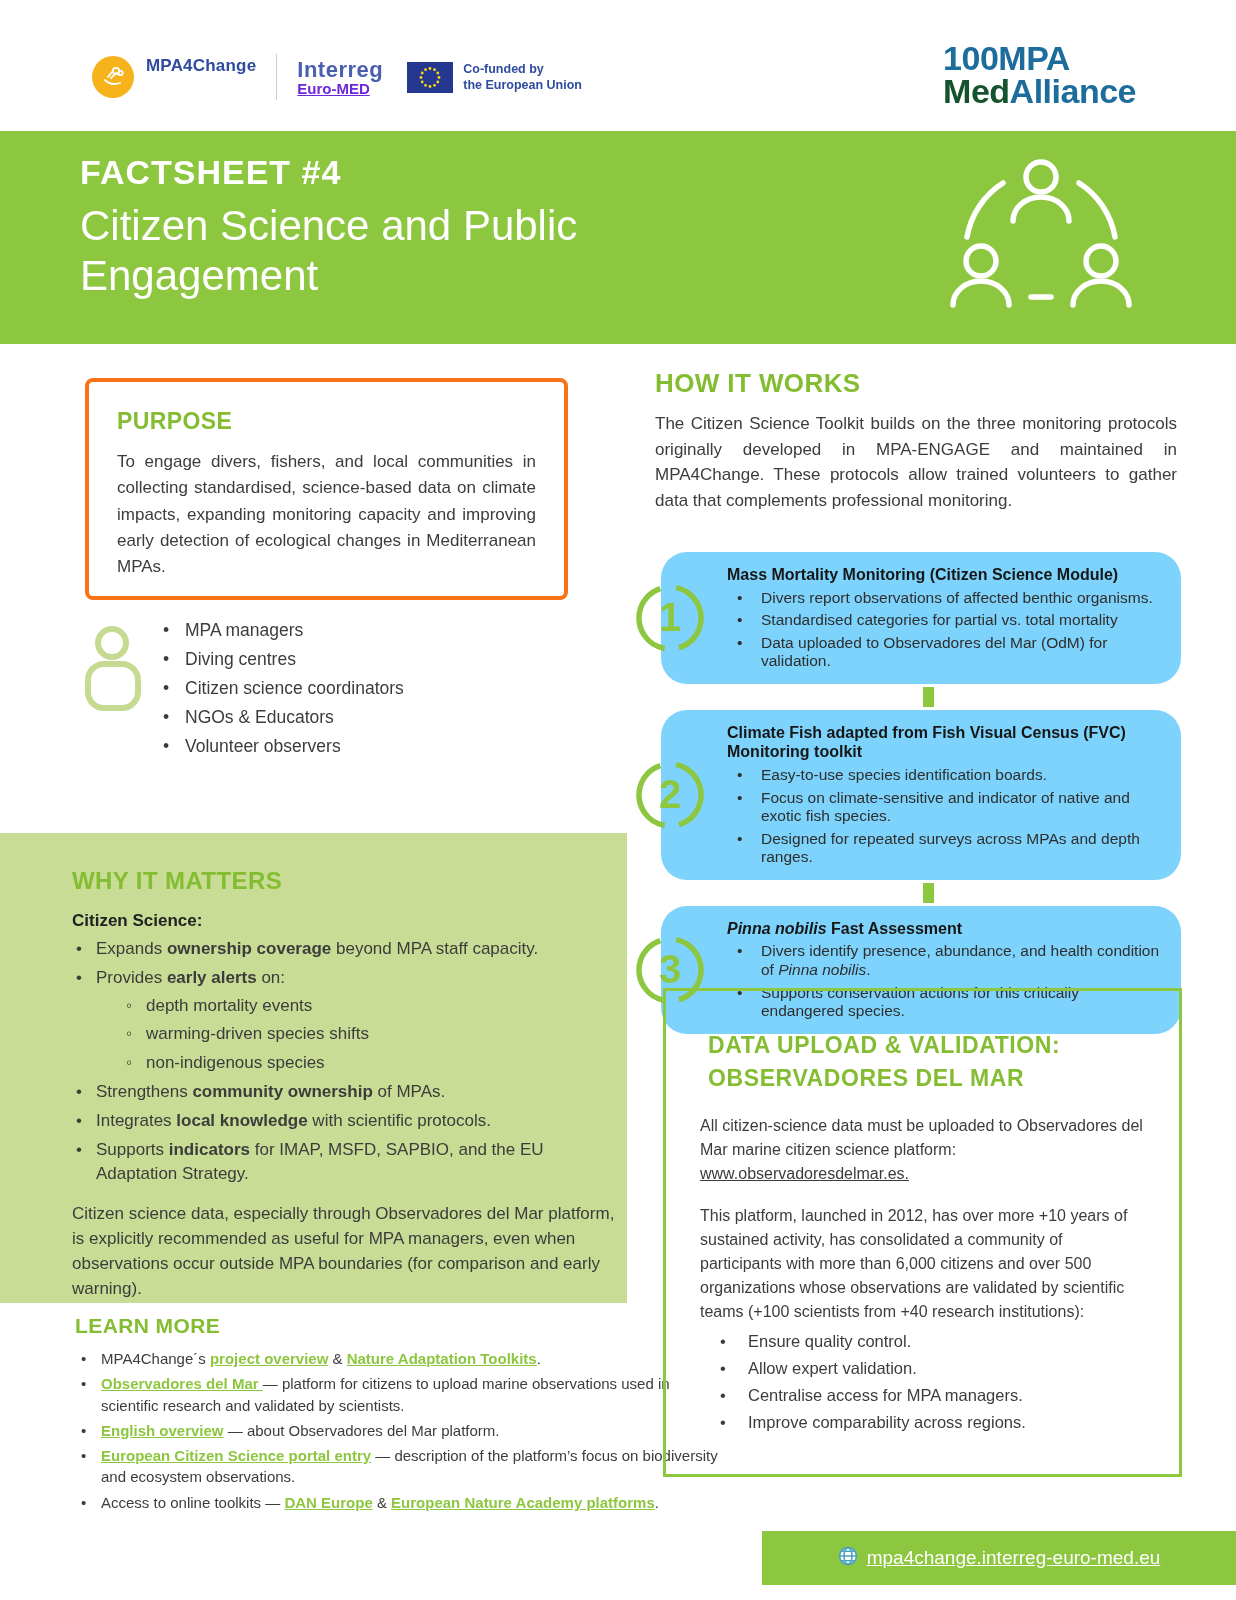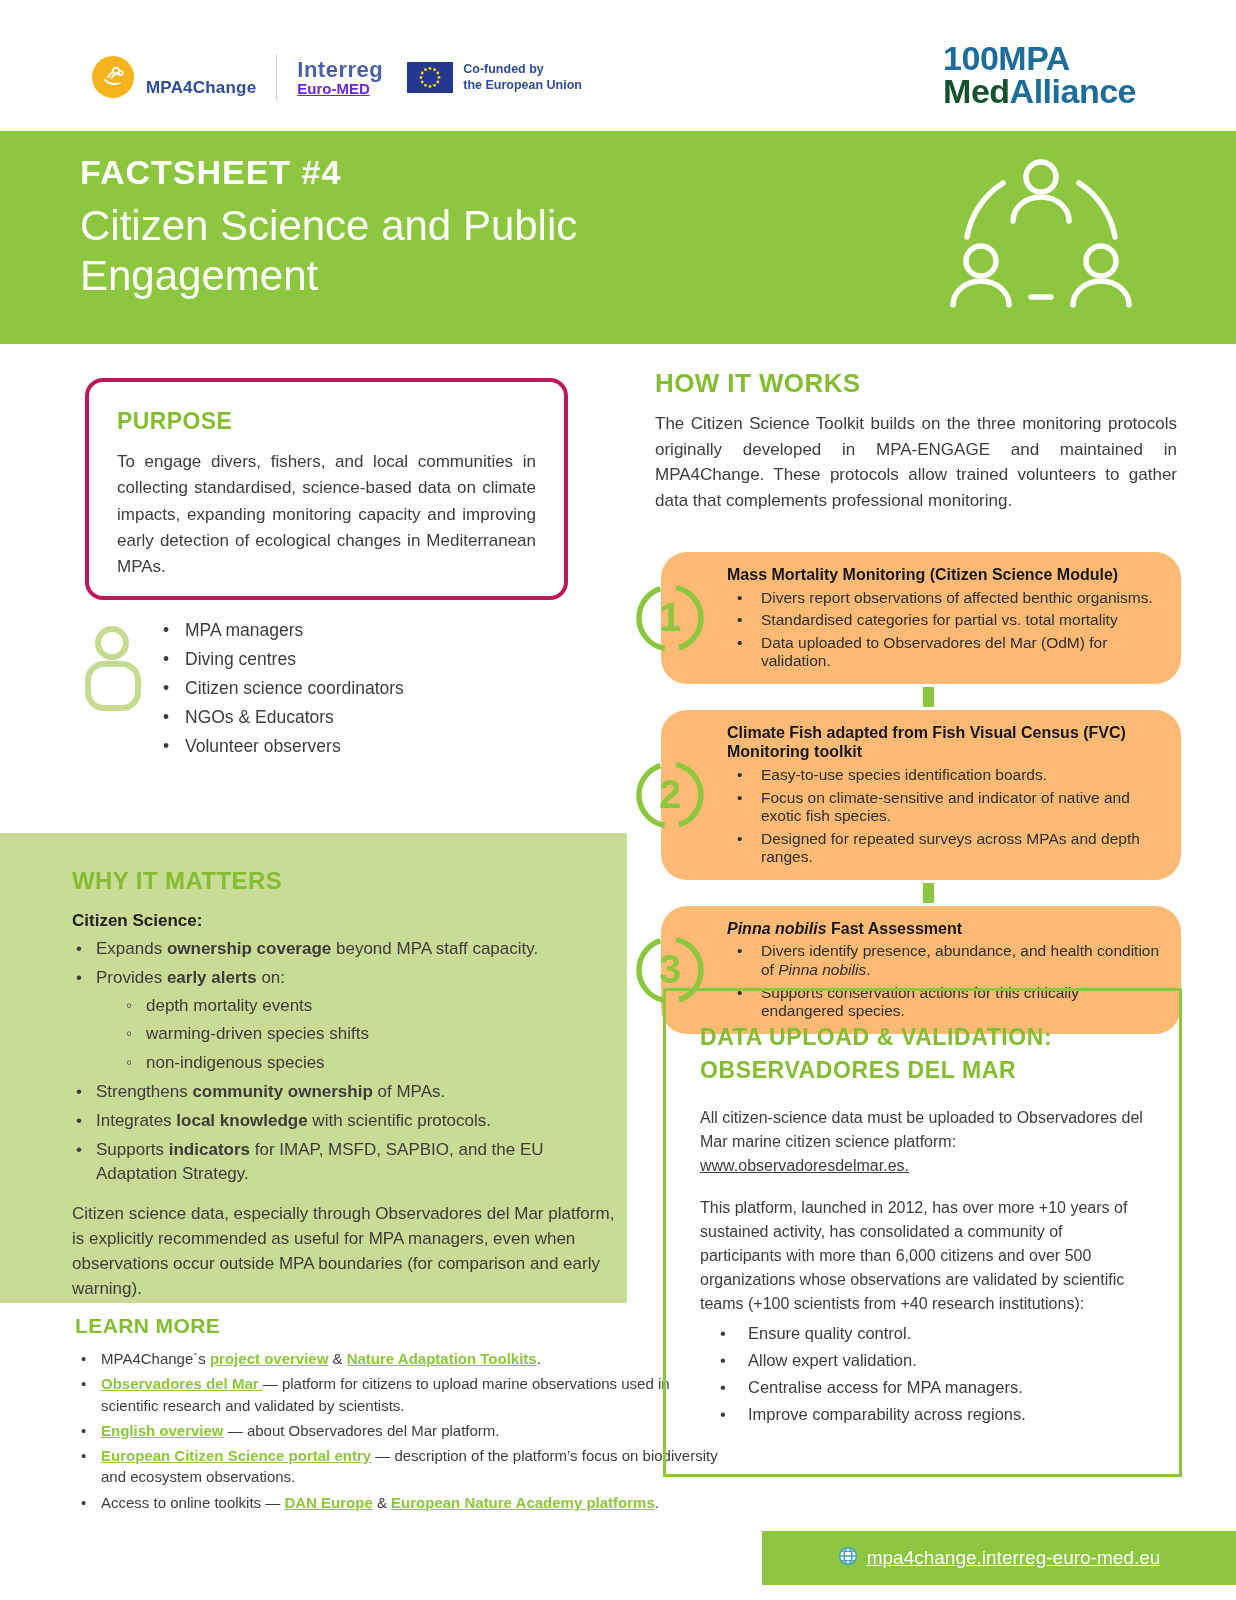--- a/index.html
+++ b/index.html
@@ -2,21 +2,21 @@
 <html><head>
 <meta charset="utf-8">
 <style>
   html,body{margin:0;padding:0;background:#ffffff;}
   .page{position:relative;width:1236px;height:1600px;background:#ffffff;overflow:hidden;
         font-family:"Liberation Sans",sans-serif;color:#3c3c3b;}
 
   
   .topbar{position:absolute;top:0;left:0;right:0;height:131px;background:#fff;}
   .logo-left{position:absolute;left:92px;top:54px;display:flex;align-items:center;gap:20px;}
-  .m4c{display:flex;align-items:flex-end;gap:12px;}
+  .m4c{display:flex;align-items:flex-start;gap:12px;}
   .m4c-circle{width:42px;height:42px;border-radius:50%;background:#f6b31c;
               display:flex;align-items:center;justify-content:center;flex:0 0 auto;}
   .m4c-label{color:#2e4b9f;font-weight:700;font-size:17px;letter-spacing:.2px;}
   .logo-divider{width:1px;height:46px;background:#c7cde2;}
   .interreg{line-height:1.05;}
   .interreg-top{color:#4a5fae;font-weight:700;font-size:22px;letter-spacing:.5px;}
   .interreg-bottom{color:#6d28d9;font-weight:700;font-size:15px;text-decoration:underline;}
   .eu{display:flex;align-items:center;gap:10px;margin-left:4px;}
   .eu-text{color:#2e4b9f;font-weight:700;font-size:12.5px;line-height:1.3;}
   .alliance{position:absolute;right:100px;top:42px;line-height:.98;font-weight:800;
@@ -34,21 +34,21 @@
   
   .green-heading{color:#84bd31;font-weight:800;letter-spacing:.4px;}
   a{cursor:pointer;}
   .green-link, .lm a, .step a{color:#8dc63f;font-weight:700;text-decoration:underline;}
   .dark-link{color:#3c3c3b;font-weight:400;text-decoration:underline;}
   ul.b{list-style:none;margin:0;padding:0;}
   ul.b>li{position:relative;}
 
   
   .purpose-box{position:absolute;left:85px;top:378px;width:483px;height:222px;box-sizing:border-box;
-               border:4px solid #be185d;border-radius:18px;padding:26px 28px 20px;}
+               border:4px solid #f97316;border-radius:8px;padding:26px 28px 20px;}
   .purpose-box h2{margin:0 0 14px;font-size:23px;}
   .purpose-body{font-size:17px;line-height:1.55;text-align:justify;}
 
   
   .target{position:absolute;left:85px;top:620px;width:530px;}
   .target-icon{position:absolute;left:0;top:6px;}
   .target h2{margin:0 0 18px 66px;font-size:24px;}
   .target ul{margin-left:76px;}
   .target li{padding-left:24px;font-size:17.5px;margin-bottom:8px;}
   .target li::before{content:"•";position:absolute;left:2px;color:#3c3c3b;}
@@ -72,35 +72,35 @@
   .lm li::before{content:"•";position:absolute;left:6px;}
 
   
   .how{position:absolute;left:655px;top:368px;width:522px;}
   .how h2{margin:0 0 12px;font-size:26px;}
   .how-body{font-size:17px;line-height:1.5;text-align:justify;}
 
   
   .steps{position:absolute;left:635px;top:552px;width:546px;}
   .step{position:relative;}
-  .step-box{margin-left:26px;background:#fdba74;border-radius:26px;box-sizing:border-box;
+  .step-box{margin-left:26px;background:#7dd3fc;border-radius:26px;box-sizing:border-box;
             padding:13px 18px 13px 66px;}
   .step-circle{position:absolute;left:0;top:50%;transform:translateY(-50%);width:70px;height:70px;}
   .step-circle .num{position:absolute;inset:0;display:flex;align-items:center;justify-content:center;
                     color:#8dc63f;font-size:40px;font-weight:800;}
   .step-title{font-weight:700;font-size:16px;line-height:1.22;color:#161616;}
   .step ul{margin-top:3px;}
   .step li{padding-left:34px;font-size:15.5px;line-height:1.2;margin-top:4px;color:#2e2e2e;}
   .step li::before{content:"•";position:absolute;left:10px;}
   .connector{width:11px;height:20px;background:#8dc63f;margin:3px 0 3px 288px;}
 
   
   .data-box{position:absolute;left:663px;top:988px;width:519px;height:489px;box-sizing:border-box;
             border:3px solid #8dc63f;padding:30px 34px 20px;overflow:hidden;}
-  .data-box h2{margin:0;font-size:23px;line-height:1.45;letter-spacing:.6px;}
+  .data-box h2{margin:8px;font-size:23px;line-height:1.45;letter-spacing:.6px;}
   .data-para{margin-top:18px;font-size:16px;line-height:1.5;}
   .data-box ul{margin-top:8px;}
   .data-box li{padding-left:48px;font-size:16.5px;margin-bottom:8px;}
   .data-box li::before{content:"•";position:absolute;left:20px;}
 
   
   .footer-bar{position:absolute;left:762px;top:1531px;right:0;height:54px;background:#8dc63f;
               display:flex;align-items:center;justify-content:center;gap:9px;}
   .footer-link{color:#ffffff;font-size:19px;text-decoration:underline;}
 </style>

